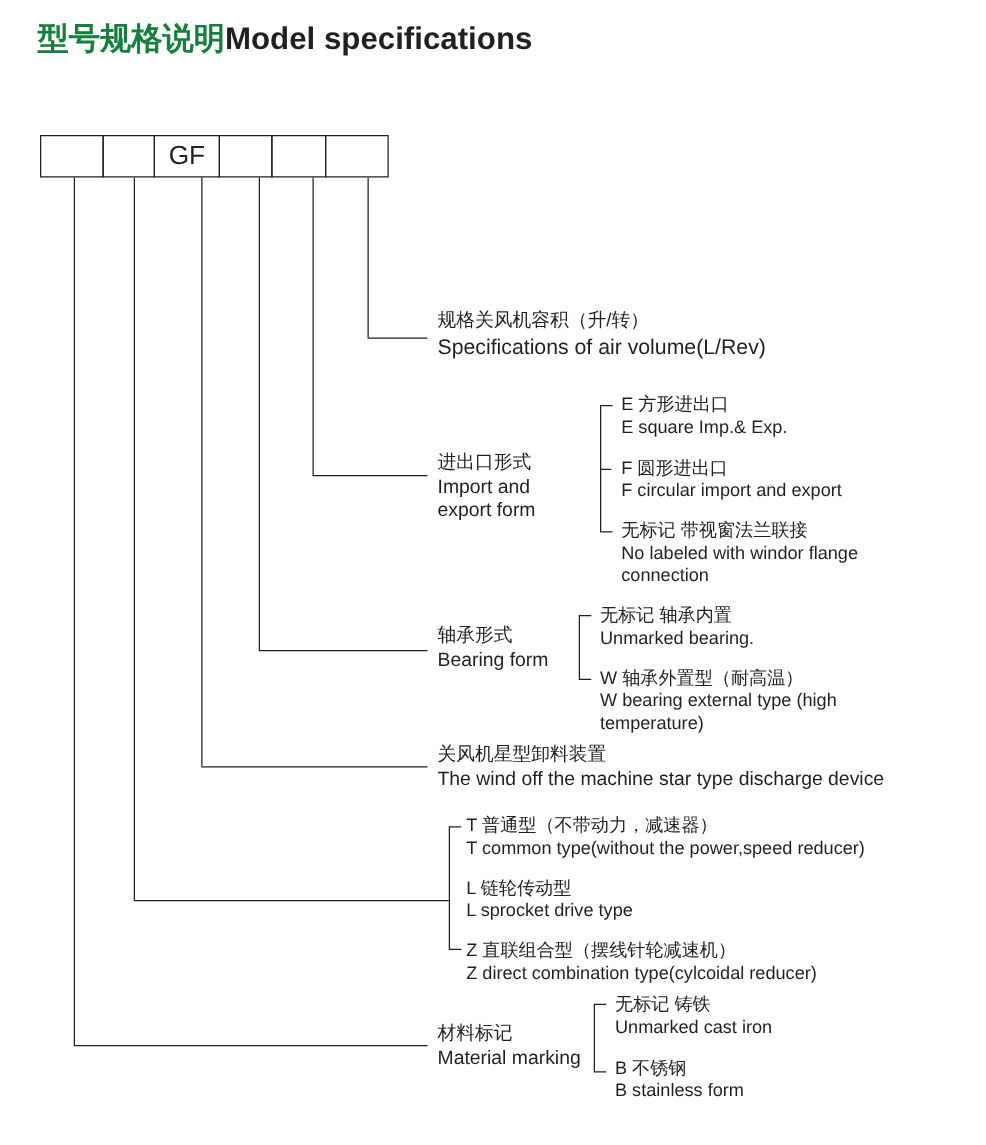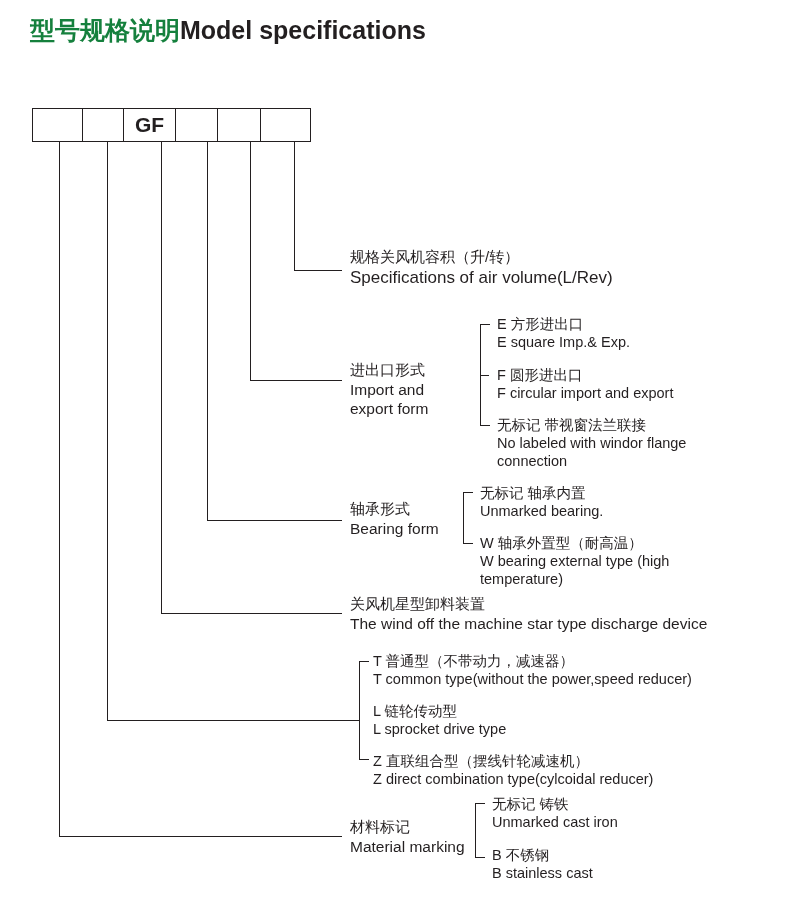--- a/index.html
+++ b/index.html
@@ -22,21 +22,21 @@
   .title .en{color:#231f20;}
 
   
   .boxrow{position:absolute;left:33px;top:108px;display:flex;}
   .cell{
     border:1px solid #231f20;
     height:34px;
     box-sizing:border-box;
     margin-left:-1px;
     display:flex;align-items:center;justify-content:center;
-    font-size:21px;font-weight:bold;color:#231f20;
+    font-size:21px;font-weight:normal;color:#231f20;
   }
 
   
   .v,.h{position:absolute;background:#231f20;}
   .v{width:1px;}
   .h{height:1px;}
 
   
   .lbl{position:absolute;white-space:nowrap;line-height:1.25;}
   .lbl .cn{font-size:15px;display:block;}
@@ -158,16 +158,16 @@
   </div>
 
   <div class="brk" style="left:475px;top:803px;height:55px"></div>
 
   <div class="lbl small" style="left:492px;top:795px">
     <span class="cn">无标记 铸铁</span>
     <span class="en">Unmarked cast iron</span>
   </div>
   <div class="lbl small" style="left:492px;top:846px">
     <span class="cn">B 不锈钢</span>
-    <span class="en">B stainless cast</span>
+    <span class="en">B stainless form</span>
   </div>
 
 </div>
 
 </body></html>

